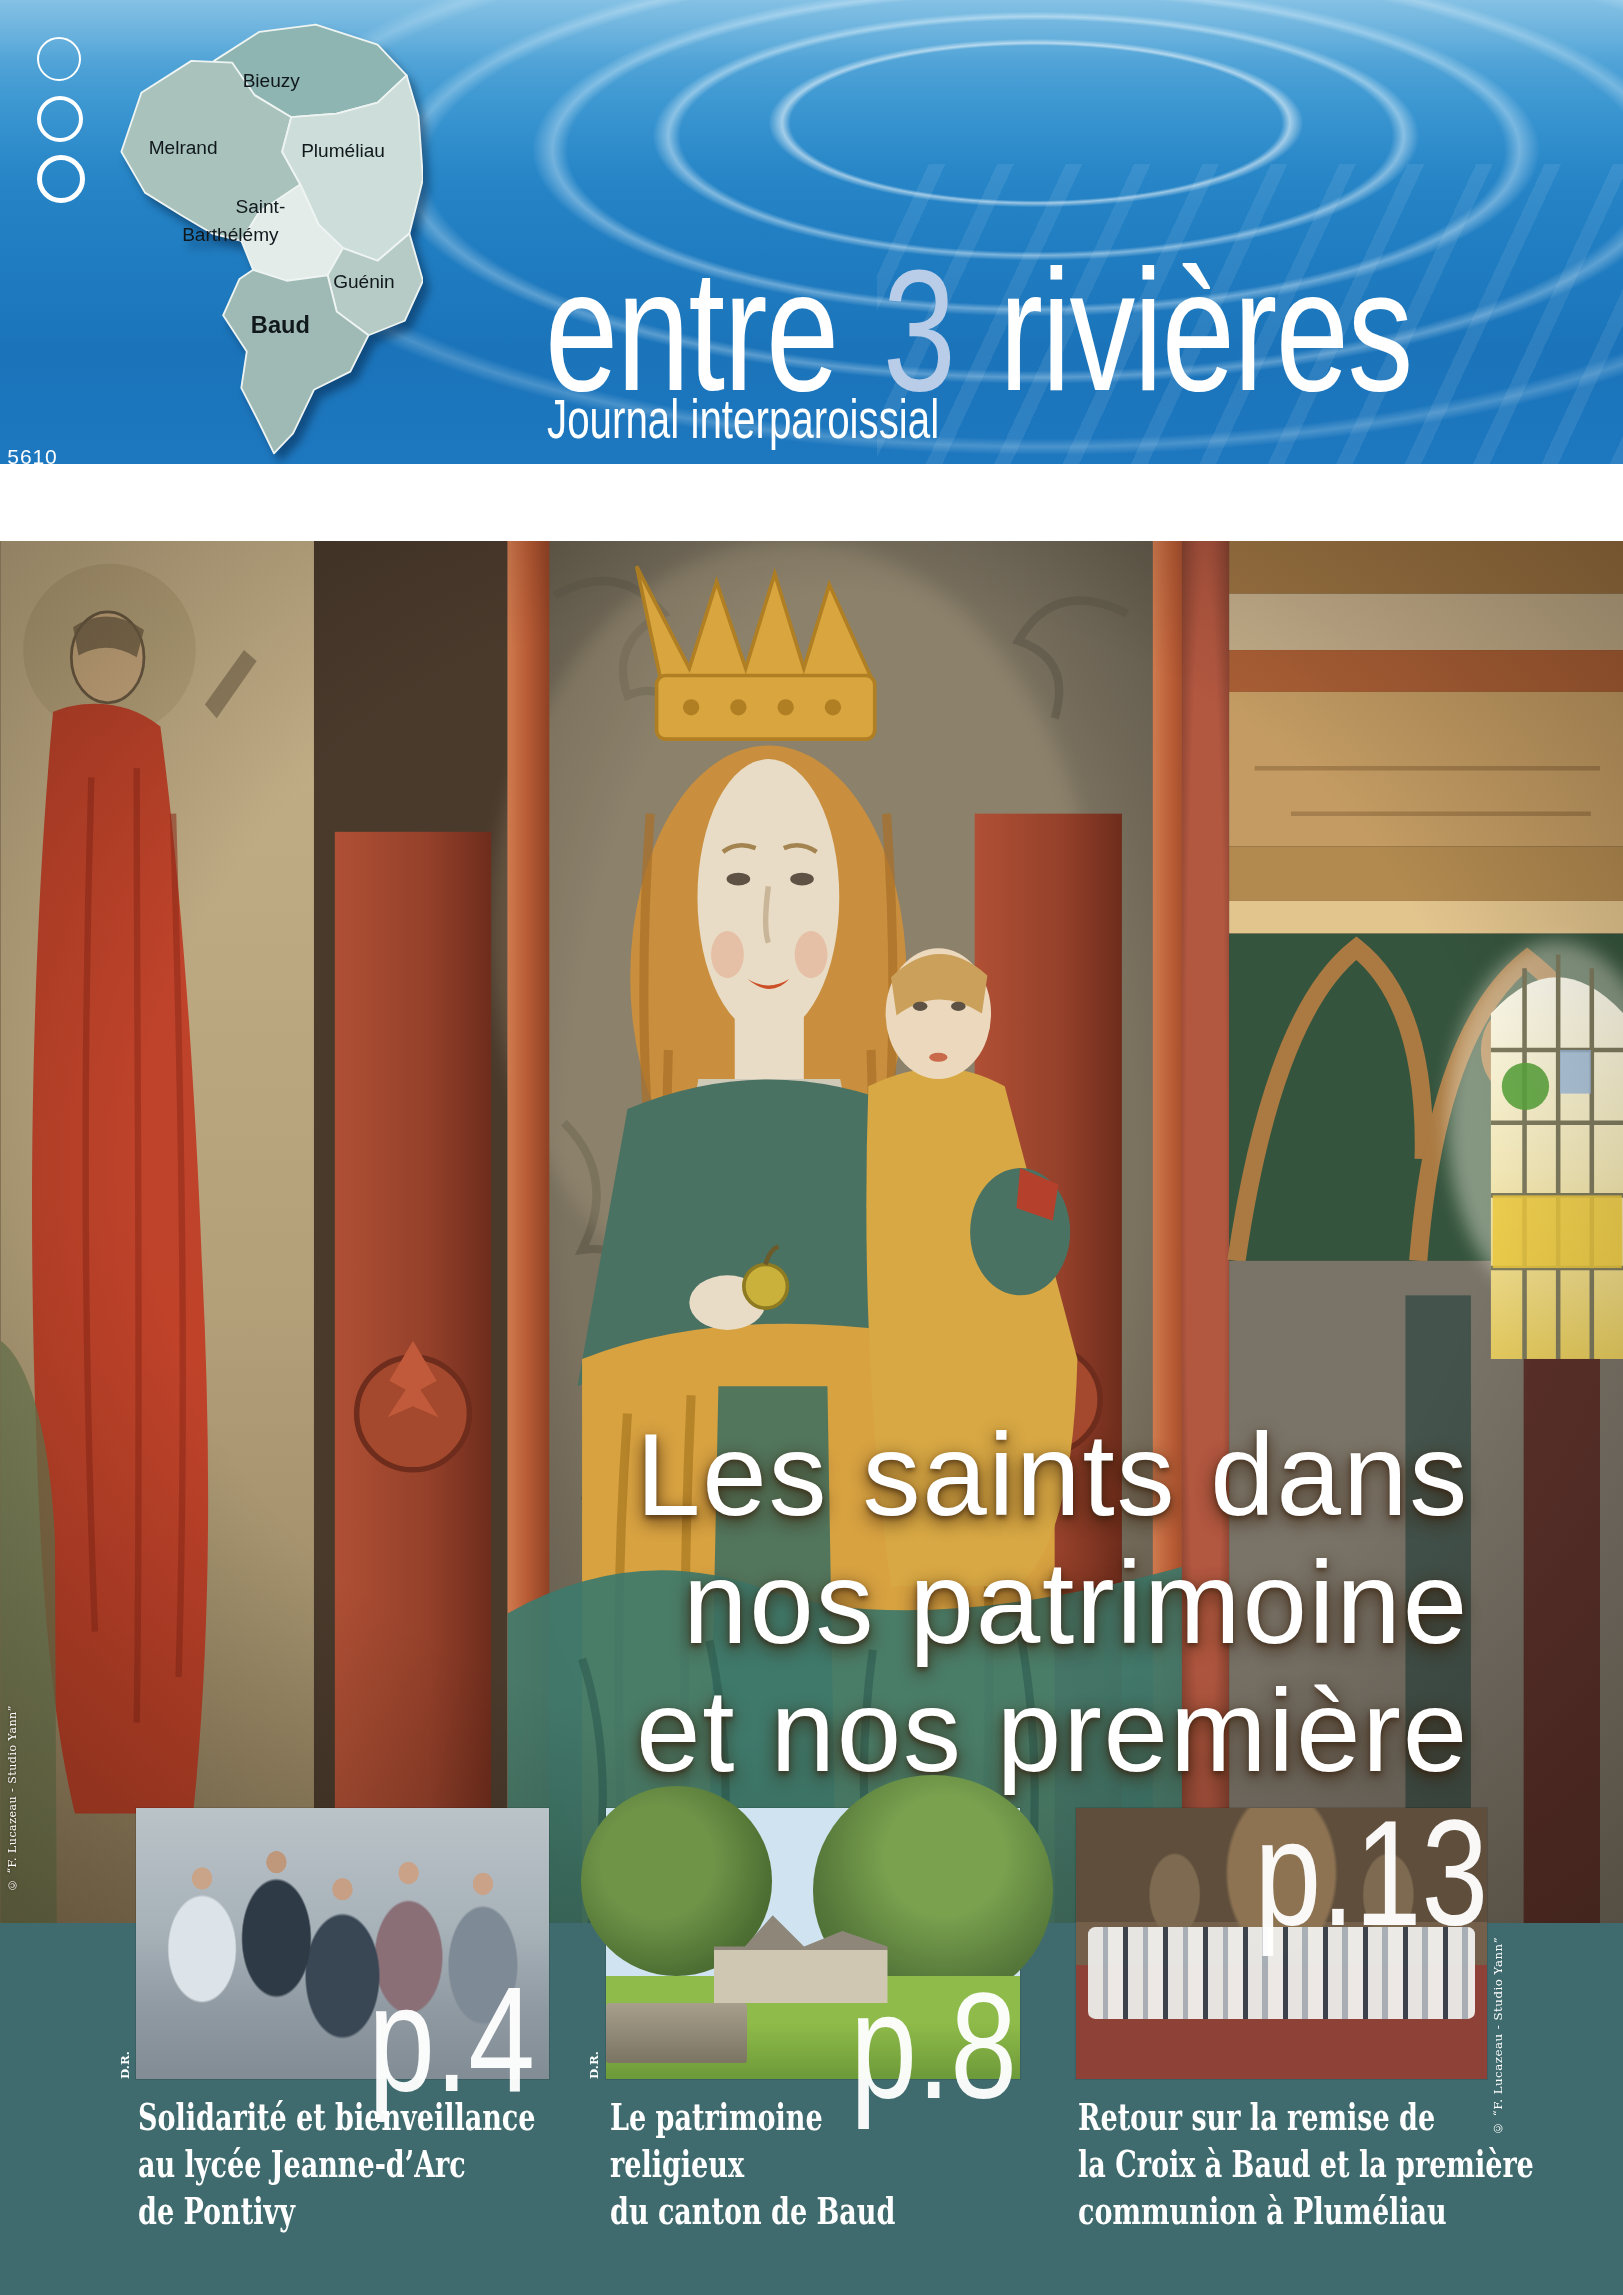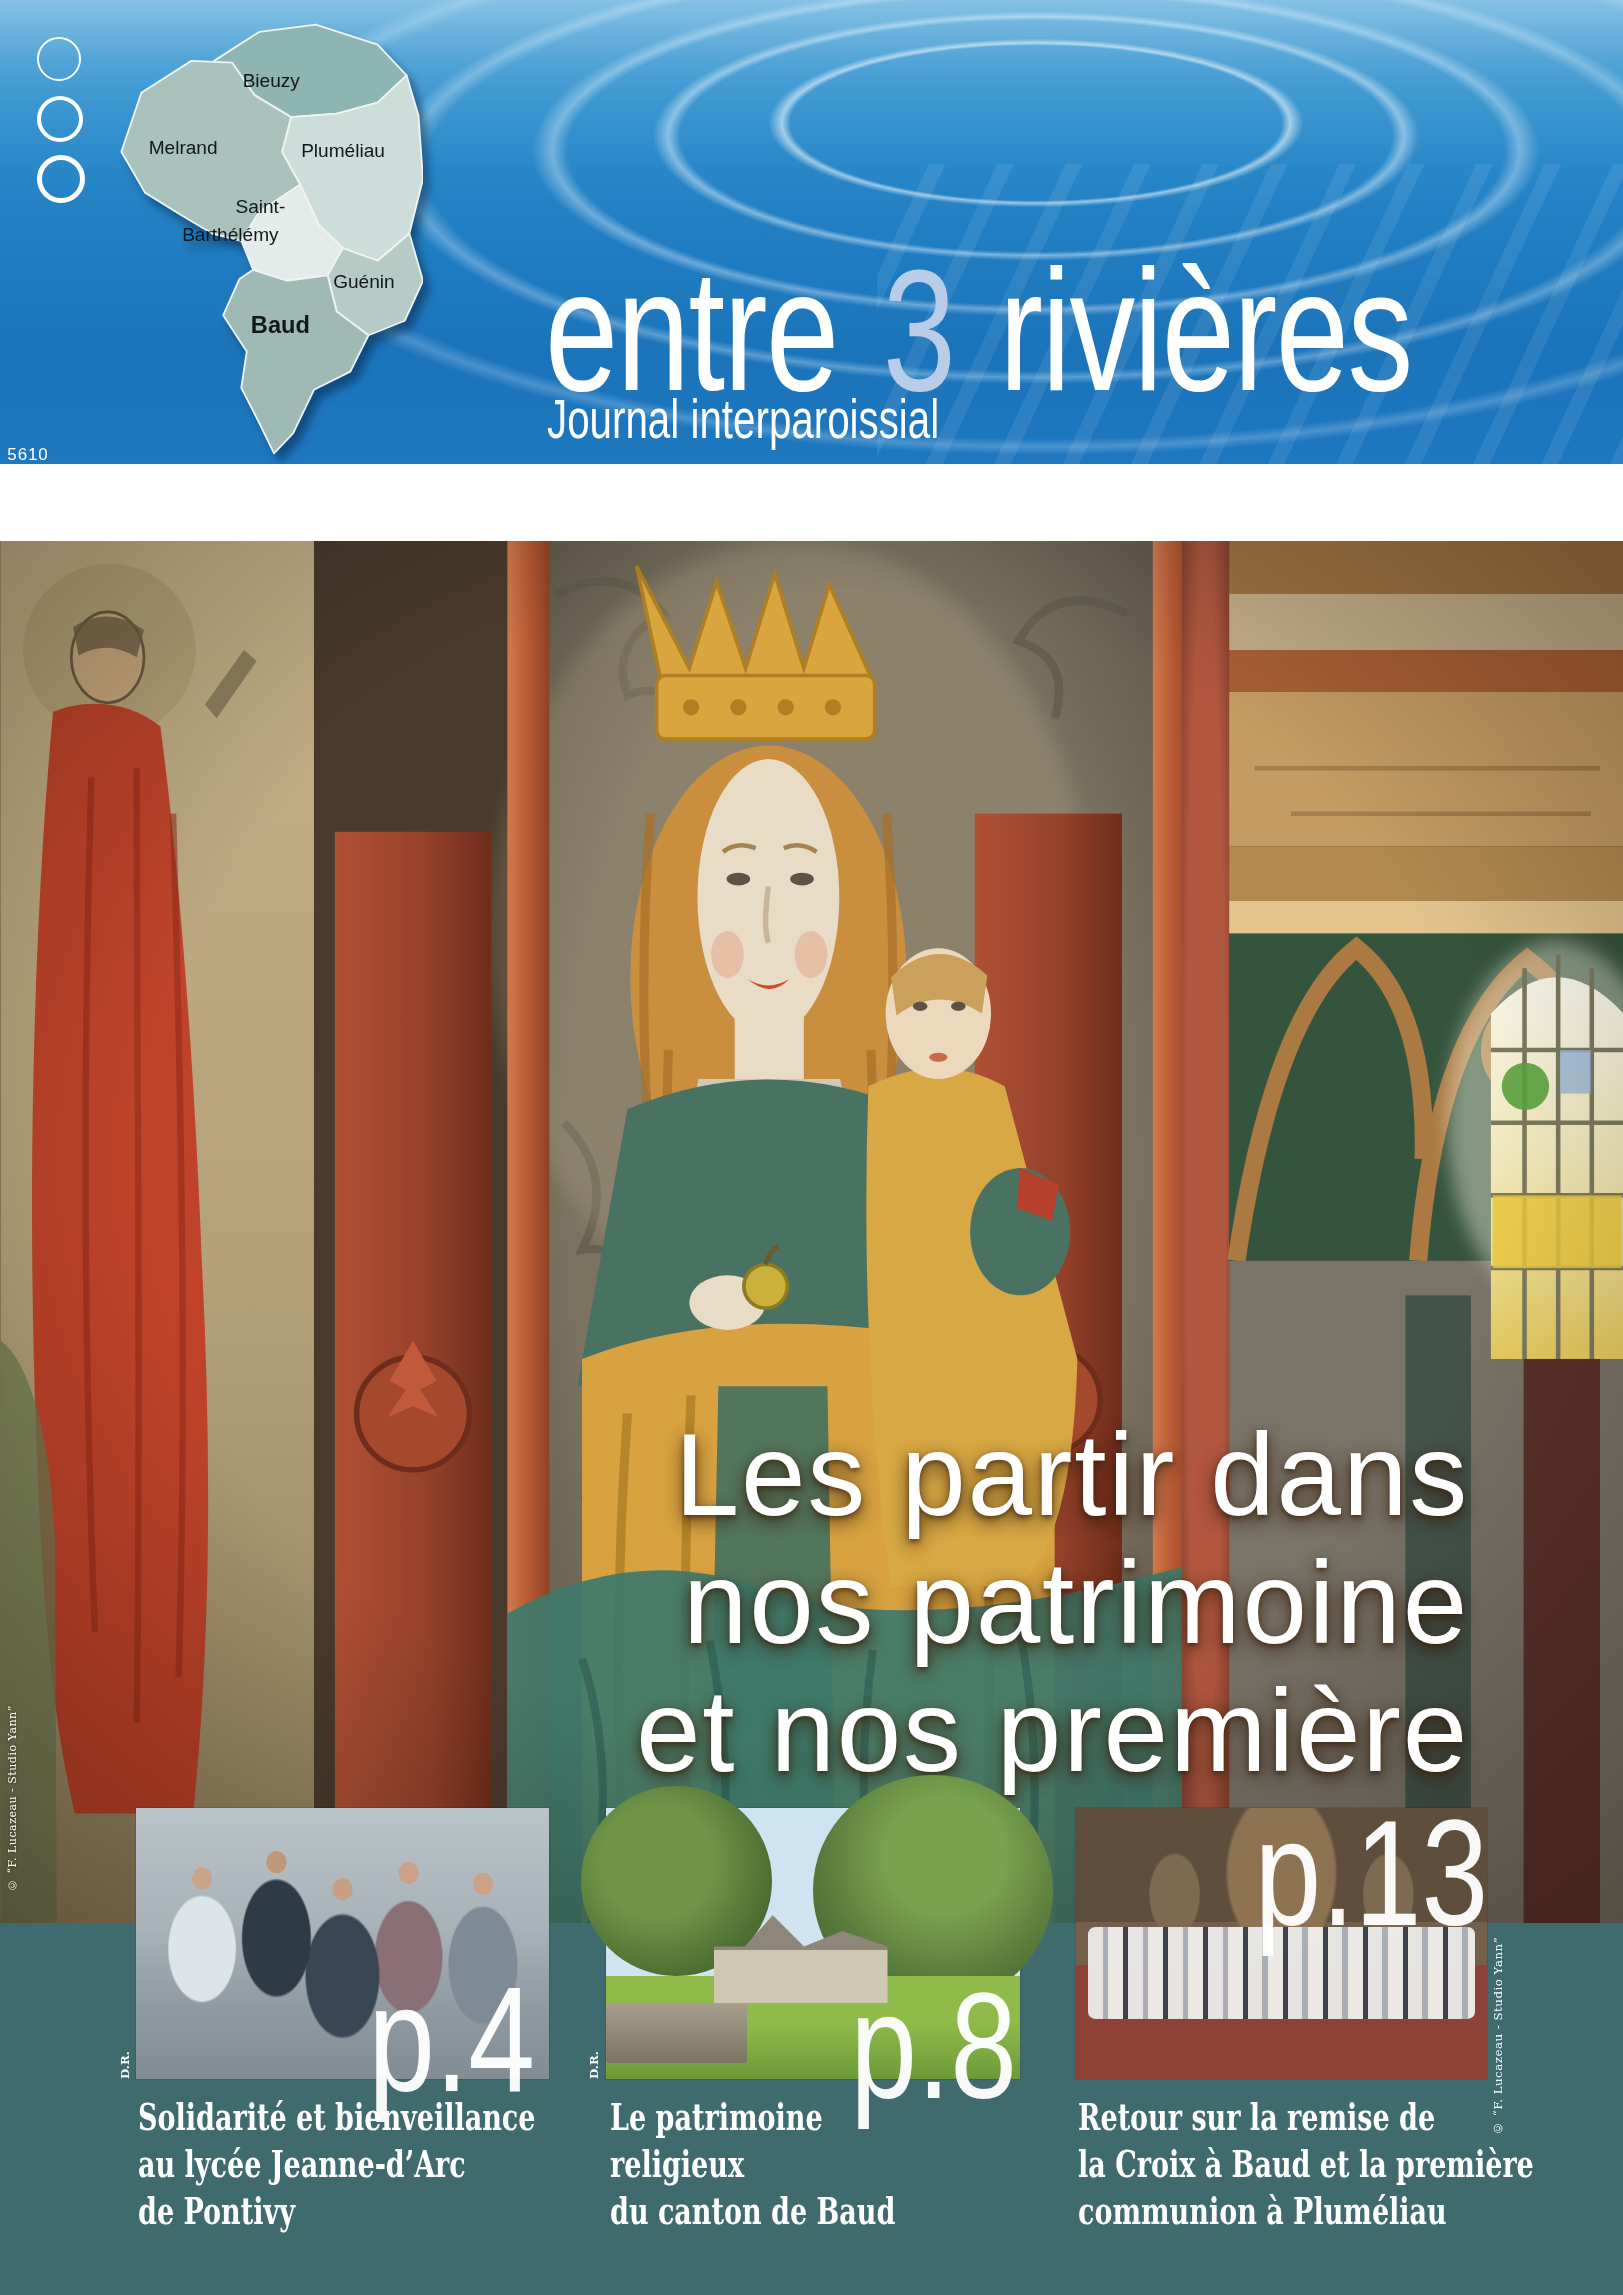--- a/index.html
+++ b/index.html
@@ -26,21 +26,21 @@
   #map{position:absolute;left:105px;top:5.5px;filter:drop-shadow(6.4px 8.2px 4.5px rgba(0,25,55,.45));}
   #map text{font-family:"Liberation Sans",sans-serif;font-size:21px;fill:#10181c;text-anchor:middle;}
   #map text.bold{font-weight:bold;font-size:26px;}
   #masthead{position:absolute;left:545px;top:244px;white-space:nowrap;
     font-size:173px;line-height:173px;color:#ffffff;letter-spacing:-1.8px;
     transform:scaleX(.76);transform-origin:left top;}
   #masthead .num{color:#b9cde8;padding:0 12.7px;}
   #subtitle{position:absolute;left:547px;top:391px;white-space:nowrap;
     font-size:56px;line-height:56px;color:#ffffff;letter-spacing:0px;
     transform:scaleX(.72);transform-origin:left top;}
-  #edcode{position:absolute;left:7.3px;top:445px;font-size:17px;color:#ffffff;letter-spacing:0.9px;}
+  #edcode{position:absolute;left:7.3px;top:445px;font-size:21px;color:#ffffff;letter-spacing:0.9px;}
 
   
   #whitebar{position:absolute;left:0;top:464px;width:1624px;height:77px;background:#ffffff;}
   #infobar{position:absolute;right:31px;top:489px;white-space:nowrap;
     font-size:24.5px;color:#6f9ed6;letter-spacing:0.5px;}
   #infobar .sep{padding:0 12.7px;color:#6f9ed6;}
 
   
   #photo{position:absolute;left:0;top:541px;width:1624px;height:1382px;overflow:hidden;background:#4a3a2c;}
 
@@ -301,21 +301,21 @@
       <rect x="1642" y="720" width="142" height="80" fill="#ecc93e" opacity=".85"></rect>
       <circle cx="1678" cy="600" r="26" fill="#5ba33e" opacity=".9"></circle>
       <rect x="1716" y="560" width="34" height="48" fill="#9ab8d8" opacity=".8"></rect>
       <rect x="1546" y="830" width="72" height="695" fill="#44544c"></rect>
       <rect x="1676" y="900" width="84" height="625" fill="#5c312a"></rect>
       <rect x="0" y="0" width="1786" height="1525" fill="url(#vign)"></rect>
     </svg>
 
     
     <div id="headline" style="position:absolute;">
-      <div>Les partir dans</div>
+      <div>Les saints dans</div>
       <div>nos patrimoine</div>
       <div>et nos première</div>
     </div>
   </div>
 
   <style>#headline{top:870px;right:155px;}</style>
 
   <div id="teal"></div>
 
   <div class="vtext" id="credit-left">© “F. Lucazeau - Studio Yann”</div>

